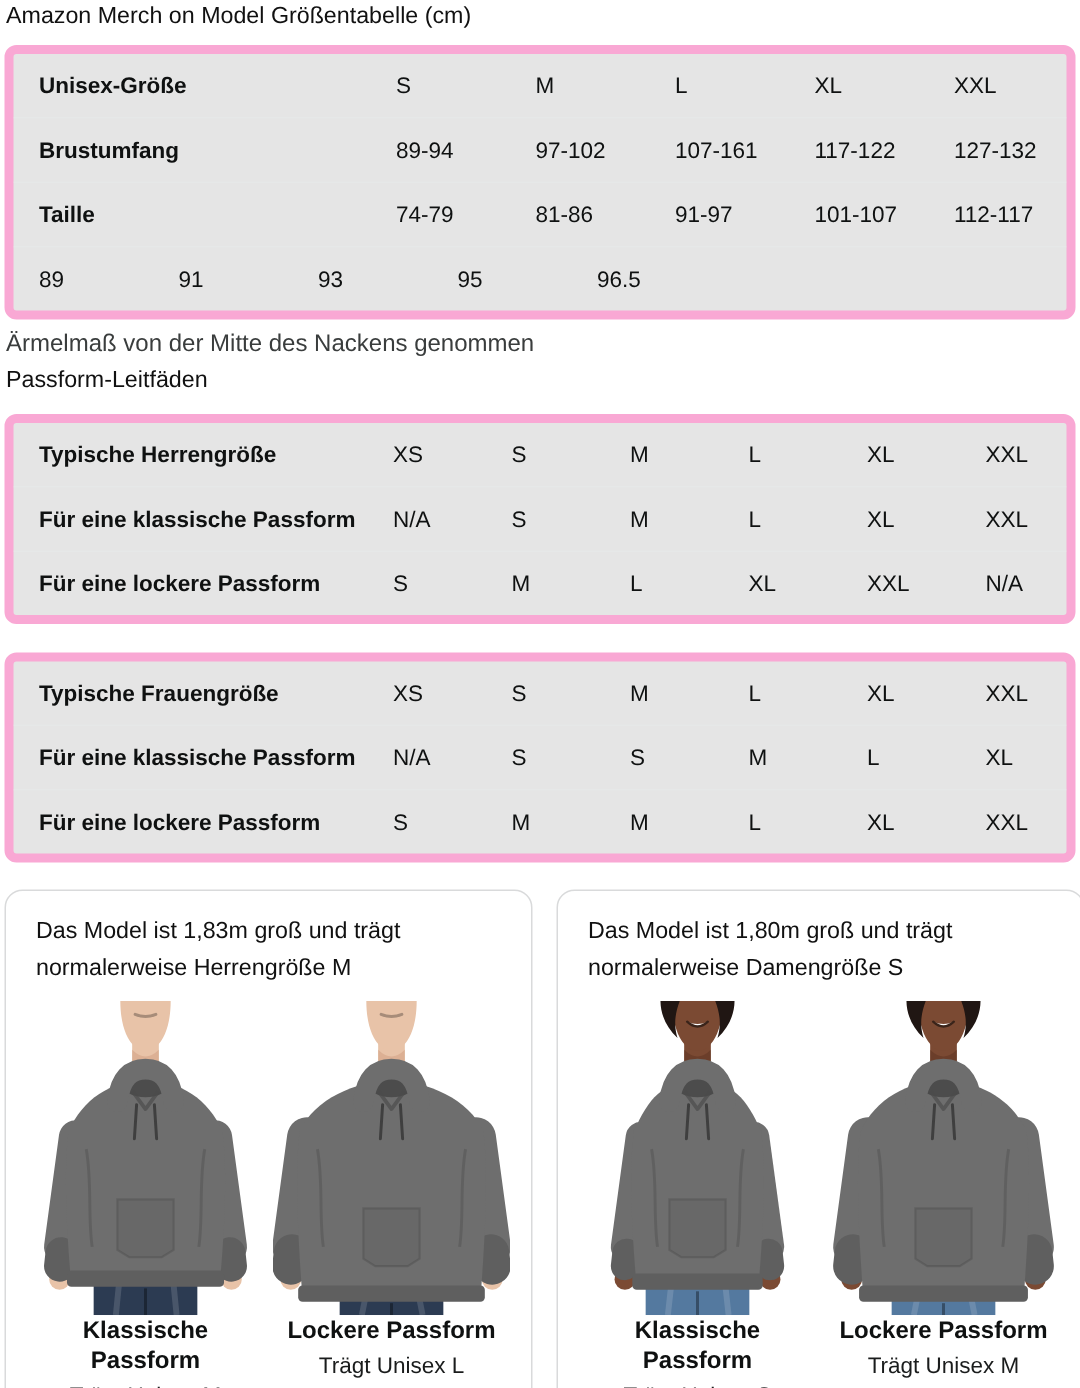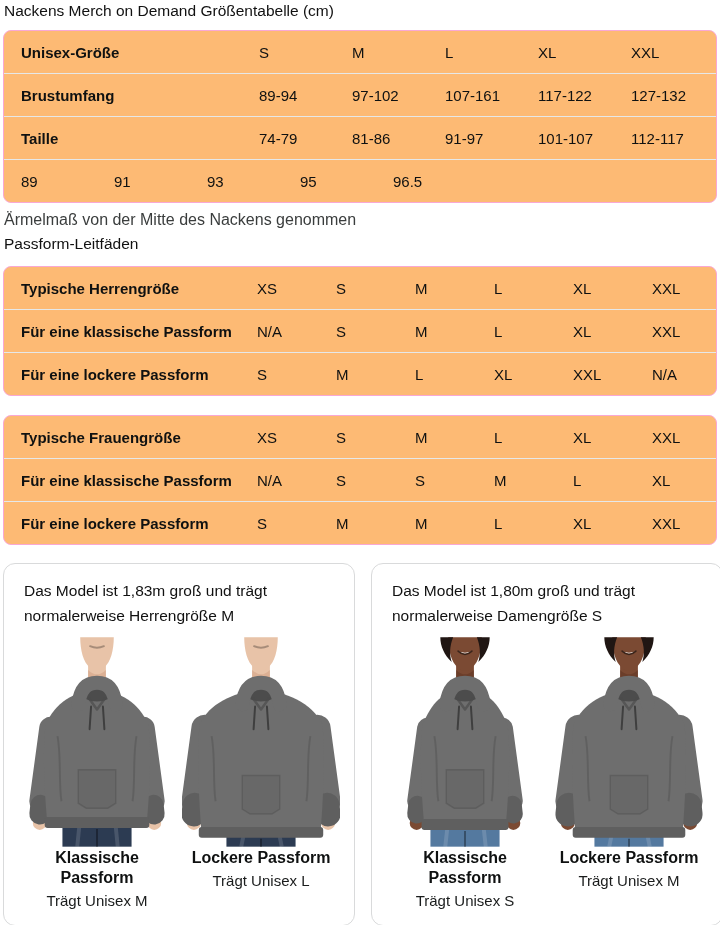--- a/index.html
+++ b/index.html
@@ -9,21 +9,21 @@
     color:#0f1111;
     -webkit-font-smoothing:antialiased;
   }
   .page{padding:2px 3px 2px 3px;}
   .page-title{
     font-size:15.5px;font-weight:400;color:#111;
     margin:0 0 10px 1px;line-height:18px;
   }
   
   .tbl{
-    border:1px solid #f9a8d4;border-radius:8px;background:#fdba74;
+    border:6px solid #f9a8d4;border-radius:8px;background:#e5e5e5;
     overflow:hidden;
   }
   .tr{display:flex;align-items:center;height:42px;padding-left:17px;}
   .tr + .tr{border-top:1px solid #e6e8e8;}
   .td{font-size:15px;color:#0f1111;flex:none;white-space:nowrap;}
   .td.lbl{font-weight:700;}
   .tbl-size .td.lbl{width:238px;}
   .tbl-size .td.val{width:93px;}
   .tbl-fit .td.lbl{width:236px;}
   .tbl-fit .td.val{width:79px;}
@@ -55,21 +55,21 @@
   .size-label{
     display:block;font-size:15px;font-weight:400;color:#1a1c1c;
     margin-top:3px;line-height:19px;
   }
 </style>
 </head>
 <body>
 
 <div class="page">
 
-  <h1 class="page-title">Nackens Merch on Demand Größentabelle (cm)</h1>
+  <h1 class="page-title">Amazon Merch on Model Größentabelle (cm)</h1>
 
   <div class="tbl tbl-size">
     <div class="tr">
       <div class="td lbl">Unisex-Größe</div>
       <div class="td val">S</div>
       <div class="td val">M</div>
       <div class="td val">L</div>
       <div class="td val">XL</div>
       <div class="td val">XXL</div>
     </div>

